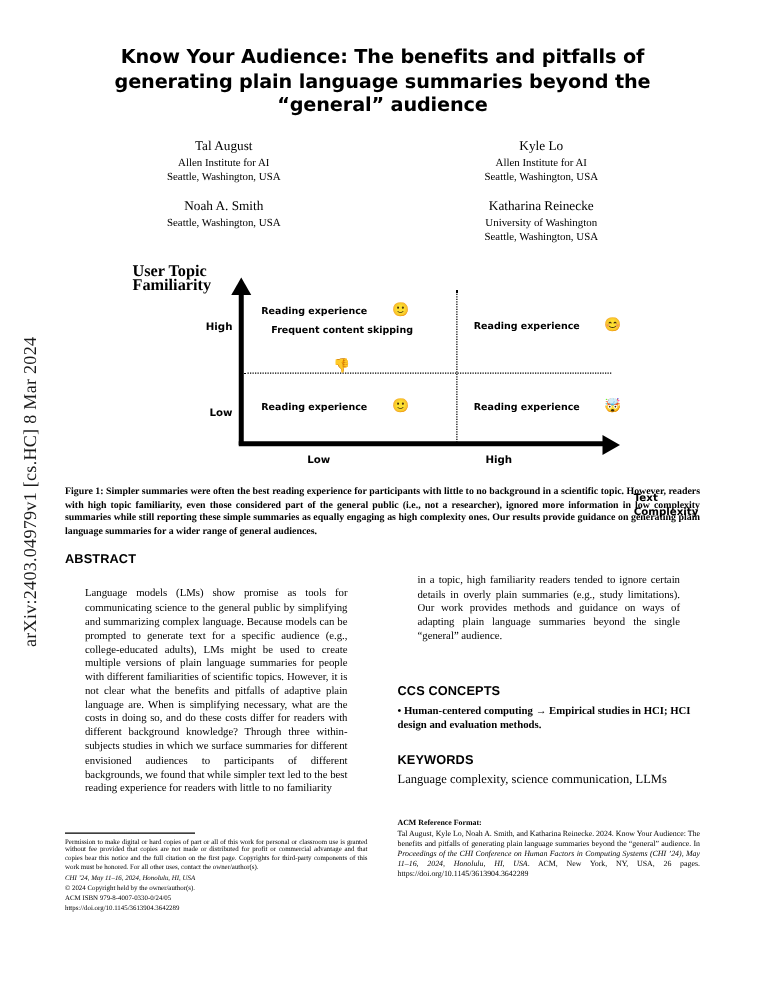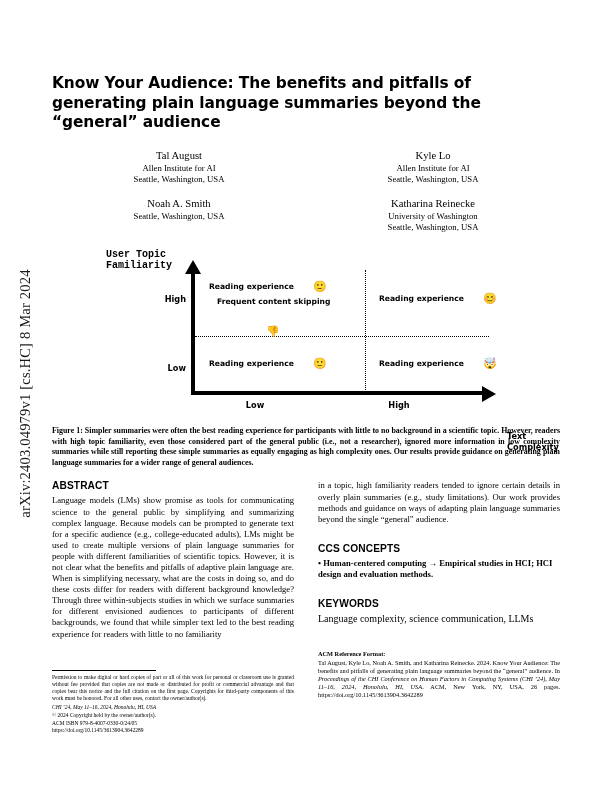--- a/index.html
+++ b/index.html
@@ -43,26 +43,26 @@
   #page {
     position: absolute;
     left: 52px;
     top: 0;
     width: 508px;
     height: 792px;
   }
 
   
   #title {
-    margin-top: 74px;
+    margin-top: 36px;
     font-family: "DejaVu Sans", sans-serif;
     font-weight: bold;
     font-size: 15.4px;
     line-height: 19.5px;
-    text-align: left;
+    text-align: center;
     letter-spacing: -0.1px;
   }
 
   
   #authors {
     margin-top: 17px;
   }
   .author-row {
     display: flex;
     width: 100%;
@@ -88,23 +88,23 @@
     position: relative;
     margin-top: 16px;
     width: 508px;
     height: 168px;
   }
   #y-axis-label {
     position: absolute;
     left: 54px;
     top: 0px;
     line-height: 10.5px;
-    font-family: Liberation Mono, monospace;
-    font-weight: bold;
-    font-size: 10px;
+    font-family: Liberation Serif, serif;
+    font-weight: bold;
+    font-size: 13px;
     white-space: pre-line;
   }
   #x-axis-label {
     position: absolute;
     left: 455px;
     top: 133px;
     line-height: 10.5px;
     font-family: "DejaVu Sans", sans-serif;
     font-weight: bold;
     font-size: 8.2px;
@@ -231,21 +231,21 @@
     font-weight: bold;
     font-size: 10.2px;
     margin: 0 0 4px 0;
     letter-spacing: 0.1px;
   }
   .body-text {
     font-family: "Liberation Serif", serif;
     font-size: 8.6px;
     line-height: 11.1px;
     text-align: justify;
-    margin: 0;
+    margin: 16px;
   }
   .ccs-text {
     font-family: "Liberation Serif", serif;
     font-weight: bold;
     font-size: 8.6px;
     line-height: 11.1px;
     margin: 0;
   }
   .kw-text {
     font-family: "Liberation Serif", serif;

